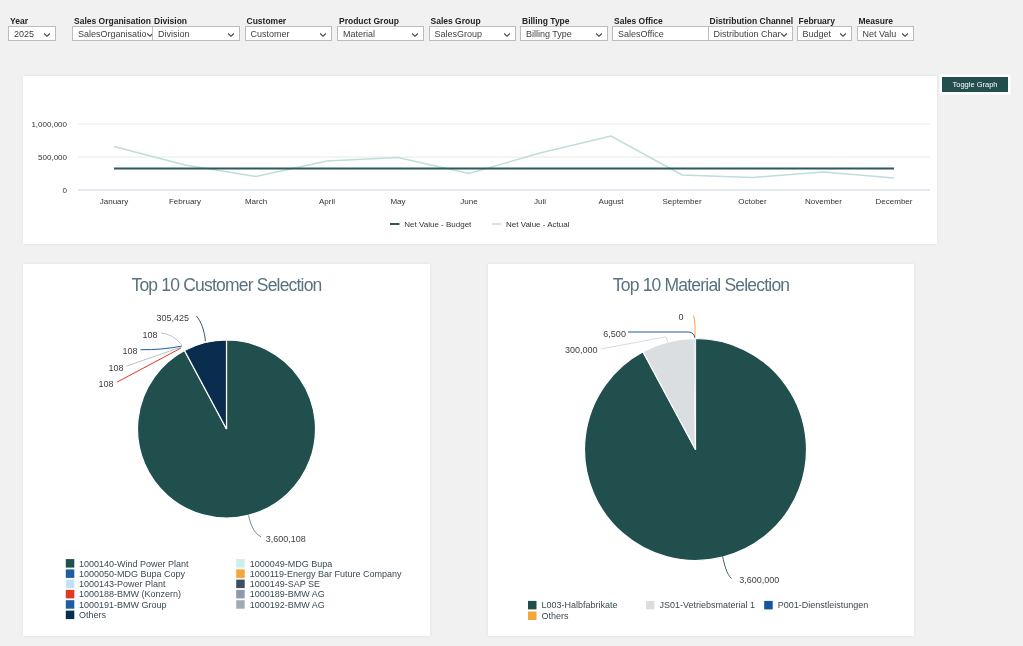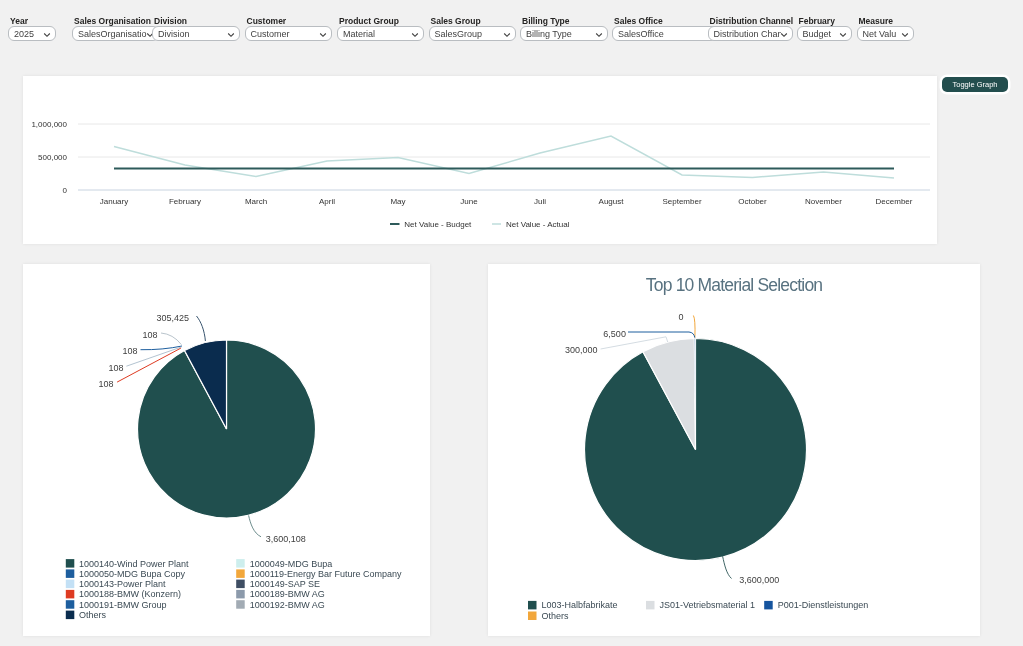--- a/index.html
+++ b/index.html
@@ -1,24 +1,24 @@
 <!DOCTYPE html>
 <html><head>
 <meta charset="utf-8">
 <style>
   html,body{margin:0;padding:0;}
   body{width:1023px;height:646px;background:#f1f1f1;font-family:"Liberation Sans",sans-serif;position:relative;overflow:hidden;}
   .flt{position:absolute;top:0;}
   .flt .lab{position:absolute;top:15.5px;left:2px;font-size:8.5px;font-weight:bold;color:#252423;white-space:nowrap;}
-  .flt .box{position:absolute;top:25.5px;left:0;height:15px;background:#fff;border:1px solid #b9bdc1;border-radius:6px;box-sizing:border-box;}
+  .flt .box{position:absolute;top:25.5px;left:0;height:15px;background:#fff;border:1px solid #b9bdc1;border-radius:0;box-sizing:border-box;}
   .flt .box .txt{position:absolute;left:5px;top:0;line-height:14px;font-size:9px;color:#3f3f3f;white-space:nowrap;overflow:hidden;display:inline-block;}
   .flt .box svg{position:absolute;right:4px;top:4px;}
   .card{position:absolute;background:#fff;box-shadow:0 0 3px rgba(0,0,0,0.08);}
   .ctitle{position:absolute;left:0;width:100%;text-align:center;color:#587280;}
-  #btn{position:absolute;left:942px;top:77px;width:66px;height:15px;background:#234e4e;border-radius:5px;box-shadow:0 0 0 2.5px #ffffff;color:#fff;font-size:7.5px;text-align:center;line-height:15px;}
+  #btn{position:absolute;left:942px;top:77px;width:66px;height:15px;background:#234e4e;border-radius:0;box-shadow:0 0 0 2.5px #ffffff;color:#fff;font-size:7.5px;text-align:center;line-height:15px;}
 </style>
 </head>
 <body>
 
 <div id="filters">
   <div class="flt" style="left:8px;width:48px;height:45px;">
     <div class="lab">Year</div>
     <div class="box" style="width:48px;">
       <span class="txt" style="max-width:30px;">2025</span>
       <svg width="8" height="8" viewBox="0 0 8 8">
@@ -145,20 +145,21 @@
     <polyline points="91,70.5 162,89 233,100.5 304,85 375,81.5 446,97.5 517,77 588,60 659,99 729.5,101.5 800.5,96 871,102" fill="none" stroke="#bedddb" stroke-width="1.5"></polyline>
     <line x1="91" y1="92.5" x2="871" y2="92.5" stroke="#2d5a5a" stroke-width="2"></line>
     <line x1="367" y1="148" x2="376.5" y2="148" stroke="#2d5a5a" stroke-width="2"></line>
     <text x="381.3" y="151" font-size="8" fill="#333">Net Value - Budget</text>
     <line x1="469" y1="148" x2="478" y2="148" stroke="#bedddb" stroke-width="1.5"></line>
     <text x="483" y="151" font-size="8" fill="#333">Net Value - Actual</text>
   </svg>
 </div>
 
 <div class="card" id="card2" style="left:23px;top:263.5px;width:407px;height:372.5px;">
+  <div class="ctitle" style="top:11px;font-size:17.5px;letter-spacing:-0.8px;">Top 10 Customer Selection</div>
   <svg width="407" height="372" style="position:absolute;left:0;top:-1.5px;" viewBox="0 0 407 372">
     <path d="M203.5,167.0 L203.50,78.00 A89,89 0 1 1 161.46,88.56 Z" fill="#204f4e" stroke="#fff" stroke-width="1.2"></path>
     <path d="M203.5,167.0 L161.51,88.53 A89,89 0 0 1 203.50,78.00 Z" fill="#0a2c4e" stroke="#fff" stroke-width="1.2"></path>
     <g fill="none">
       <path d="M173.5,54 C178,59.5 181.5,68.5 182.4,79" stroke="#38546e"></path>
       <path d="M138,71 Q150,72 158.4,82.6" stroke="#b9c4cc"></path>
       <path d="M117.5,87.7 Q140,88 159,84" stroke="#1d5e9e"></path>
       <path d="M103.4,104.2 L158.6,84.9" stroke="#9fb4c4" stroke-width="0.8"></path>
       <path d="M94.1,120.1 L157.9,86.1" stroke="#de3b22"></path>
       <path d="M225.6,253.4 C227.5,262 230.5,271 238,274.8" stroke="#5d8080" stroke-width="0.9"></path>
@@ -191,21 +192,21 @@
       <rect x="213.2" y="317.6" width="8.5" height="8.5" fill="#3f4e63"></rect>
         <text x="226.7" y="325.1">1000149-SAP SE</text>
       <rect x="213.2" y="327.9" width="8.5" height="8.5" fill="#8c9aab"></rect>
         <text x="226.7" y="335.4">1000189-BMW AG</text>
       <rect x="213.2" y="338.2" width="8.5" height="8.5" fill="#a2abb4"></rect>
         <text x="226.7" y="345.7">1000192-BMW AG</text>
     </g>
   </svg>
 </div>
 
-<div class="card" id="card3" style="left:488px;top:263.5px;width:492px;height:372.5px;">
+<div class="card" id="card3" style="left:488px;top:263.5px;width:413px;height:372.5px;padding-left:13px;">
   <div class="ctitle" style="top:11px;font-size:17.5px;letter-spacing:-0.8px;">Top 10 Material Selection</div>
   <svg width="413" height="372" style="position:absolute;left:0;top:-1.5px;" viewBox="0 0 413 372">
     <path d="M207.5,187.5 L207.50,76.50 A111,111 0 1 1 154.97,89.72 Z" fill="#204f4e" stroke="#fff" stroke-width="1.2"></path>
     <path d="M207.5,187.5 L154.97,89.72 A111,111 0 0 1 206.34,76.51 Z" fill="#dbdee1" stroke="#fff" stroke-width="1.2"></path>
     <path d="M207.5,187.5 L206.34,76.51 A111,111 0 0 1 207.50,76.50 Z" fill="#1d5e9e" stroke="#fff" stroke-width="0.8"></path>
     <g fill="none">
       <path d="M205.4,53.5 Q207.5,57 206.9,75.5" stroke="#f2a73b"></path>
       <path d="M140,70 L201,70 Q206,70.5 206.8,75.6" stroke="#1d5e9e"></path>
       <path d="M112.6,87 L178,74.8 L179.7,80" stroke="#c9d3da" stroke-width="0.8"></path>
       <path d="M234.6,294.2 C236.5,303 238.5,312 243.5,316.5" stroke="#416666" stroke-width="1"></path>

